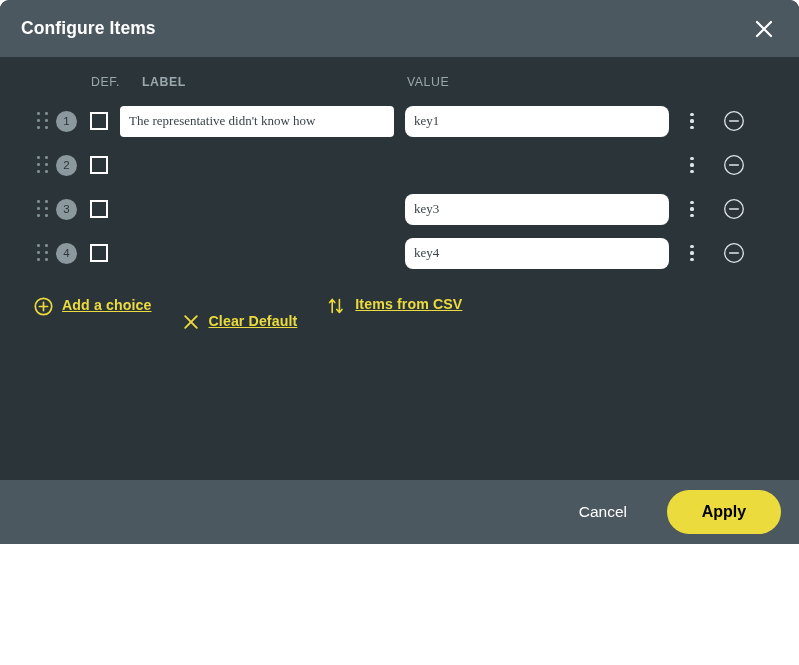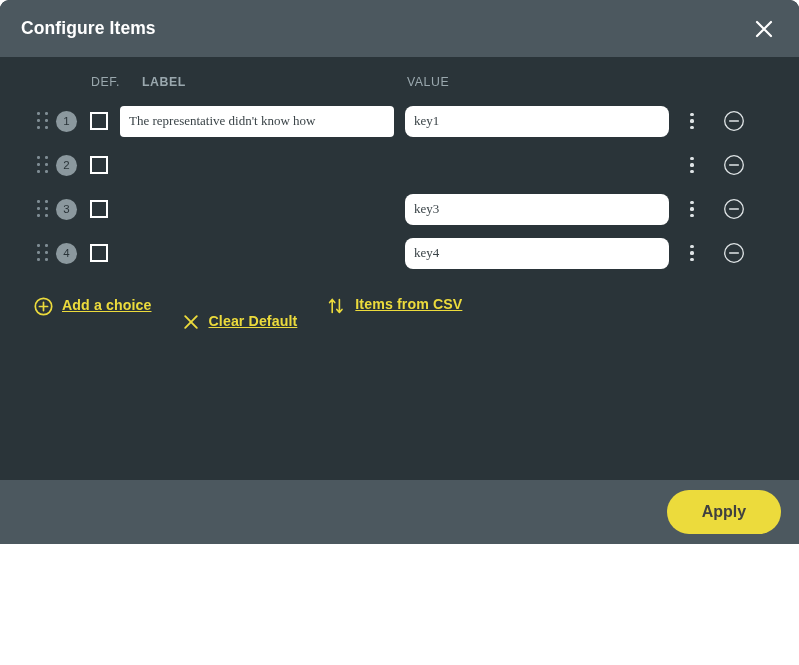--- a/index.html
+++ b/index.html
@@ -203,21 +203,21 @@
     color: #ffffff;
     font-family: "Liberation Sans", sans-serif;
     font-size: 15.5px;
     cursor: pointer;
     padding: 10px 18px;
     margin-right: 22px;
   }
   #apply-button {
     background: #ecdb3c;
     border: none;
-    color: #404040;
+    color: #000000;
     font-family: "Liberation Sans", sans-serif;
     font-size: 16px;
     font-weight: bold;
     border-radius: 24px;
     width: 114px;
     height: 44px;
     cursor: pointer;
   }
 </style>
 </head>
@@ -369,16 +369,17 @@
             <path d="M12.4 3.5 V16.5 M12.4 16.5 L9.8 13.4 M12.4 16.5 L15 13.4" stroke="#ecdb3c" stroke-width="1.6" stroke-linecap="round" stroke-linejoin="round" fill="none"></path>
           </svg>
         </span>
         <span class="txt">Items from CSV</span>
       </div>
 
     </div>
   </div>
 
   <div id="dialog-footer">
+    <button id="cancel-button">Cancel</button>
     <button id="apply-button">Apply</button>
   </div>
 
 </div>
 
 </body></html>

